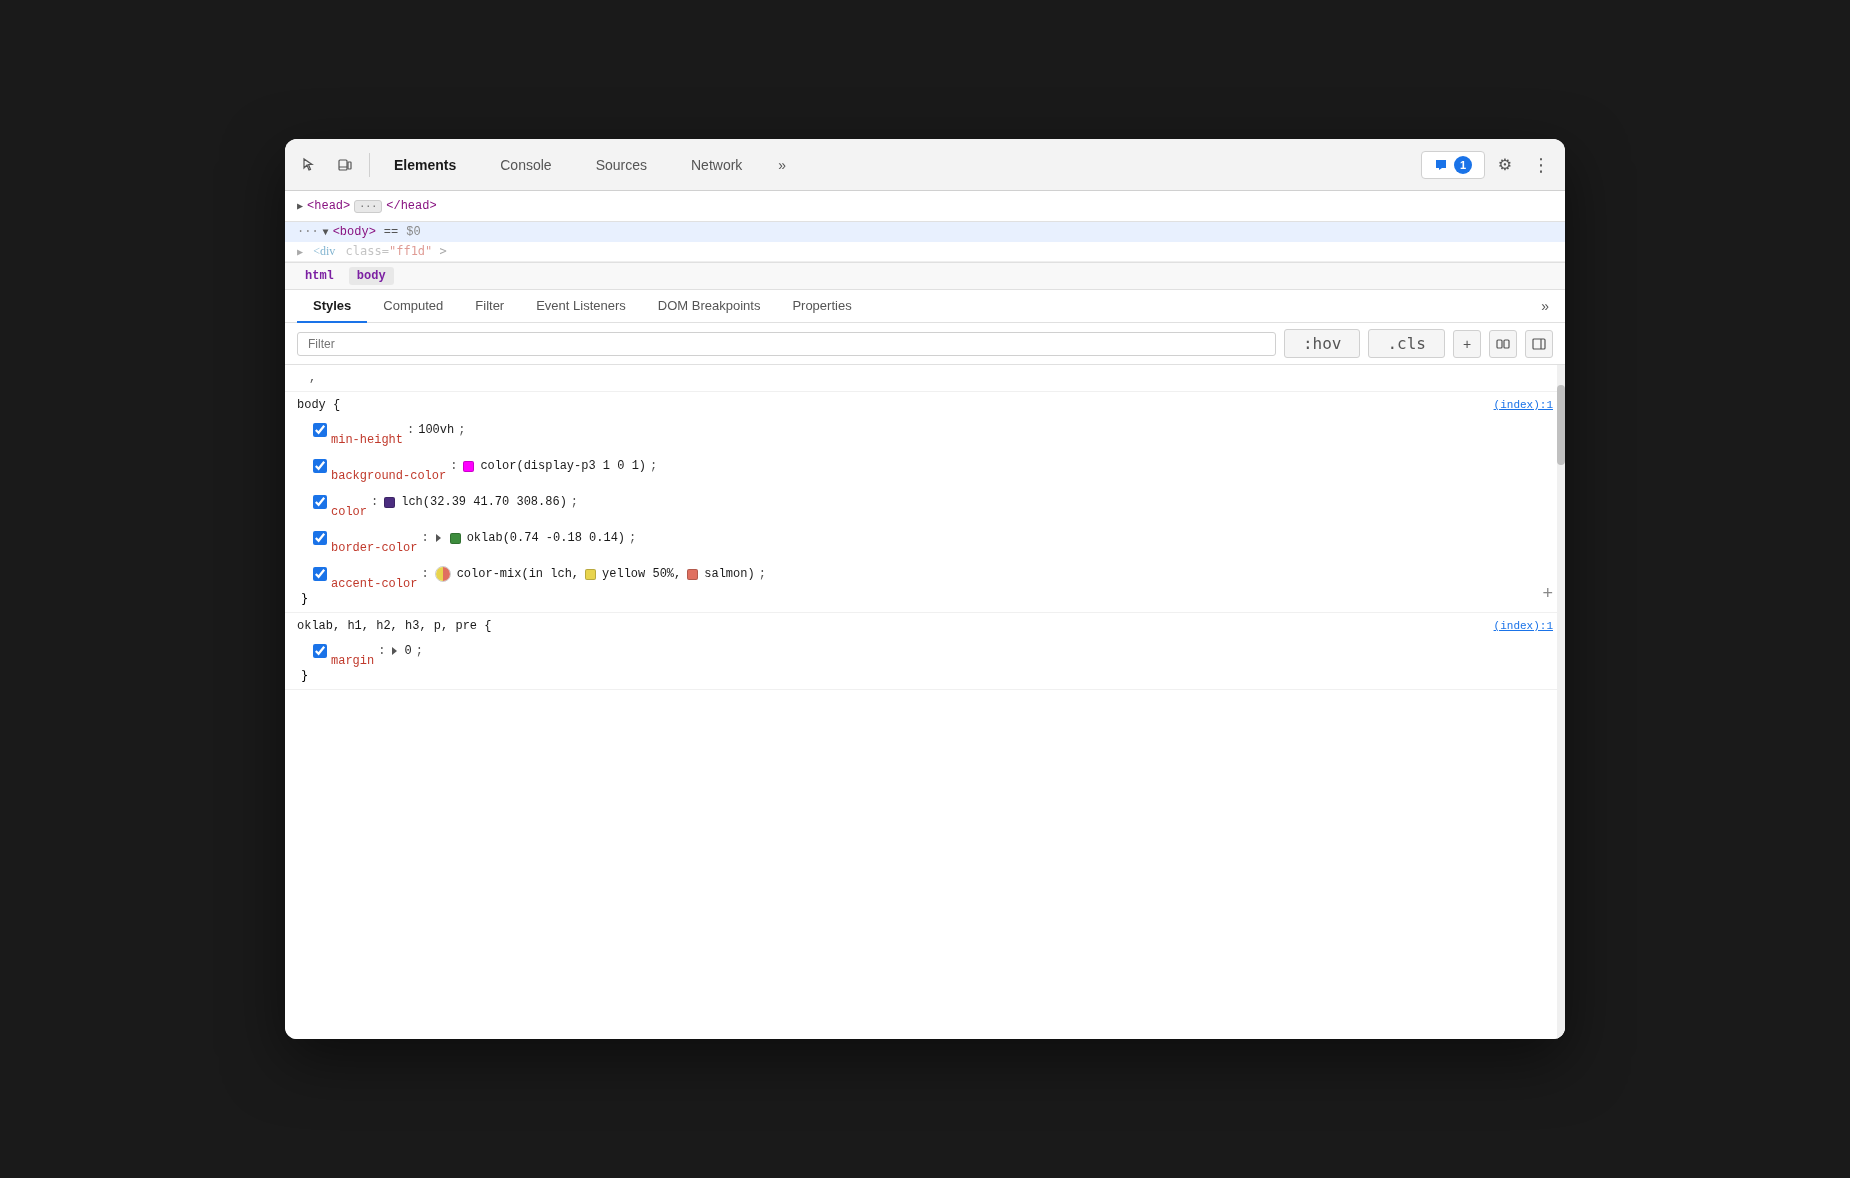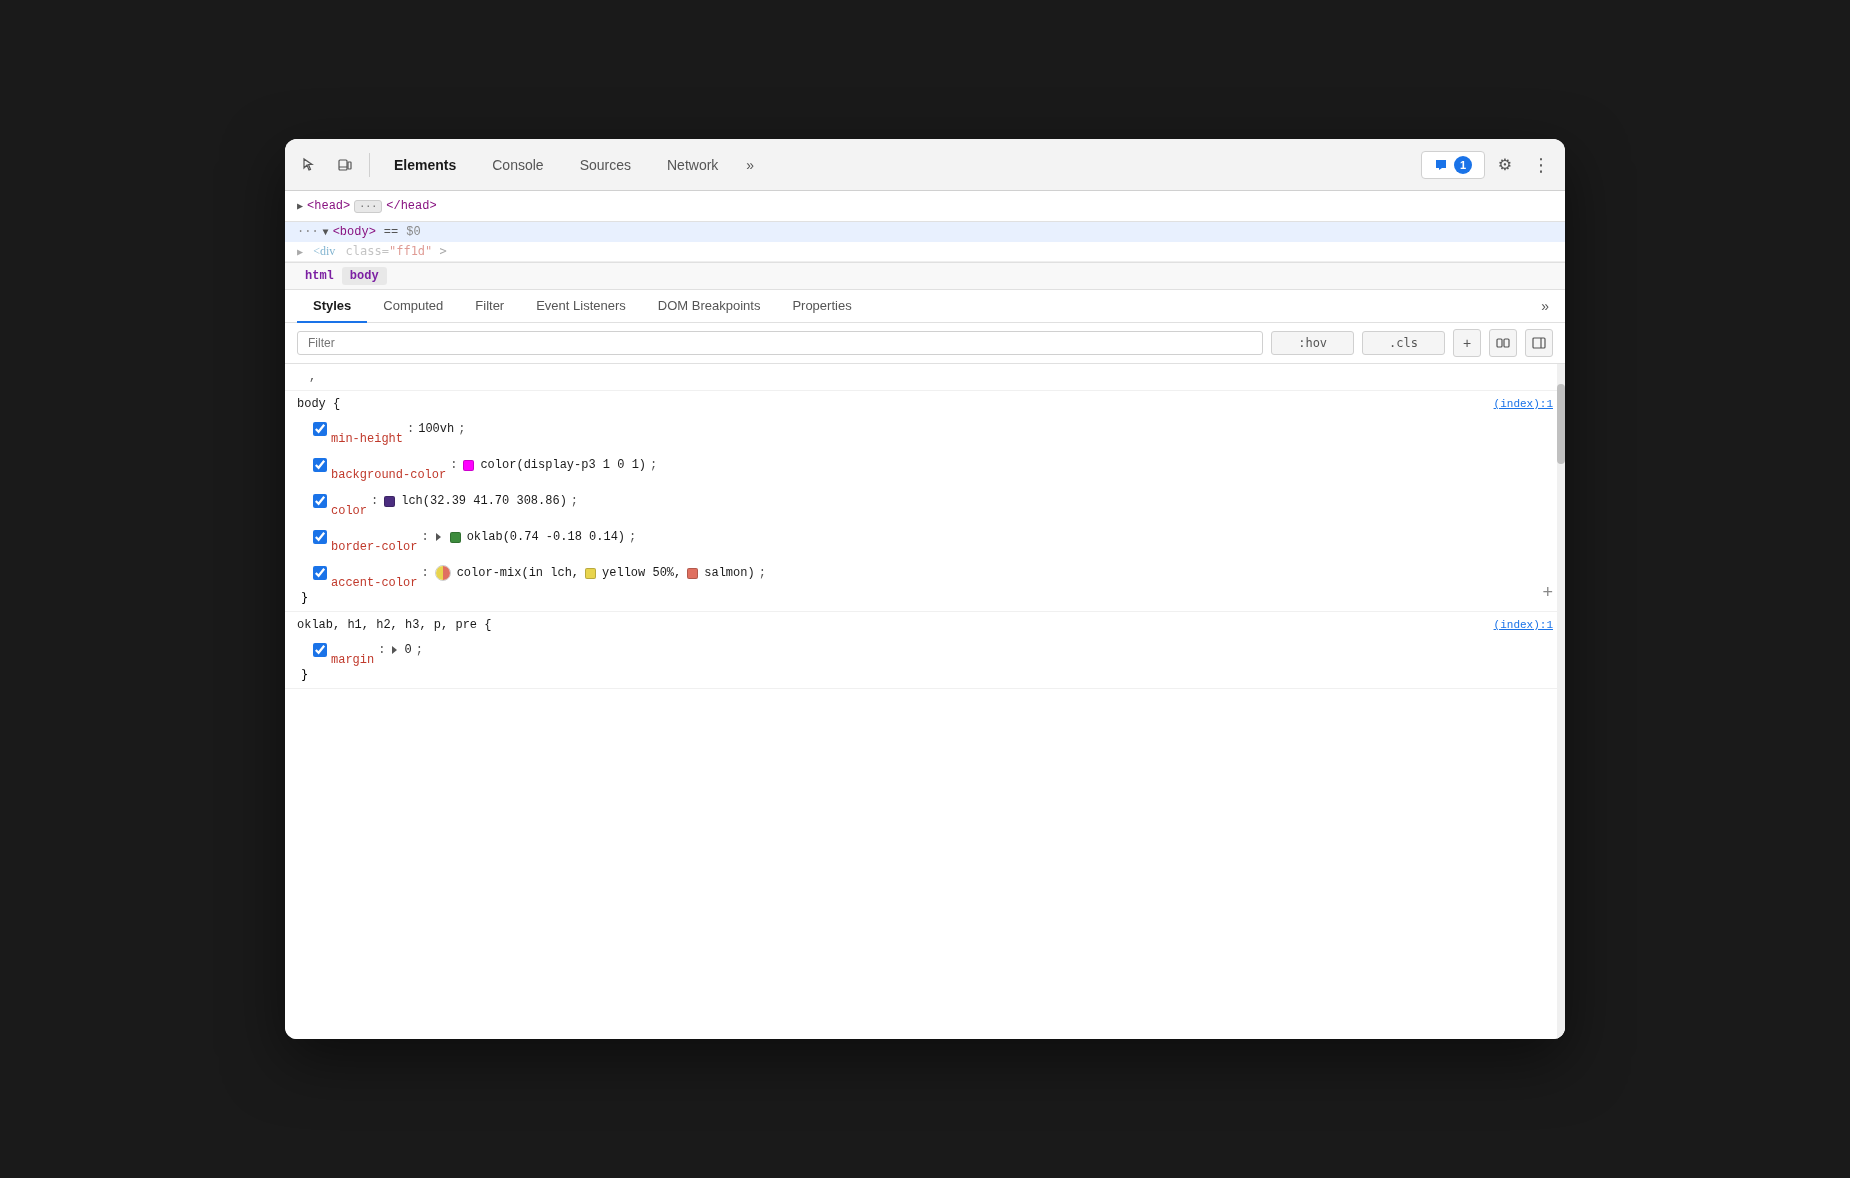--- a/index.html
+++ b/index.html
@@ -87,21 +87,21 @@
     .toolbar-separator {
       width: 1px;
       height: 24px;
       background: #d0d0d0;
       margin: 0 4px;
     }
 
     .toolbar-tabs {
       display: flex;
       align-items: flex-start;
-      gap: 4px;
+      gap: 12px;
       flex: 1;
     }
 
     .toolbar-tab {
       padding: 6px 16px;
       font-size: 14px;
       color: #555;
       cursor: pointer;
       border-radius: 4px;
       white-space: nowrap;
@@ -197,21 +197,21 @@
     }
 
     
     .breadcrumb-bar {
       background: #f8f8f8;
       padding: 4px 12px;
       border-top: 1px solid #e0e0e0;
       border-bottom: 1px solid #e0e0e0;
       display: flex;
       align-items: center;
-      gap: 0;
+      gap: 7px;
       flex-shrink: 0;
     }
 
     .breadcrumb-item {
       padding: 2px 8px;
       border-radius: 3px;
       font-family: 'Menlo', 'Monaco', 'Courier New', monospace;
       font-size: 12px;
       cursor: pointer;
       color: #555;
@@ -272,25 +272,25 @@
       border: 1px solid #d0d0d0;
       border-radius: 3px;
       padding: 4px 10px;
       font-size: 12px;
       color: #999;
       outline: none;
       background: #fff;
     }
 
     .filter-btn {
-      padding: 4px 26px;
+      padding: 4px 18px;
       border: 1px solid #d0d0d0;
       background: #f5f5f5;
       border-radius: 3px;
-      font-size: 12px;
+      font-size: 16px;
       cursor: pointer;
       color: #555;
       font-family: 'Menlo', monospace;
     }
 
     .filter-icon-btn {
       width: 28px;
       height: 28px;
       border: 1px solid #d0d0d0;
       background: #f5f5f5;

